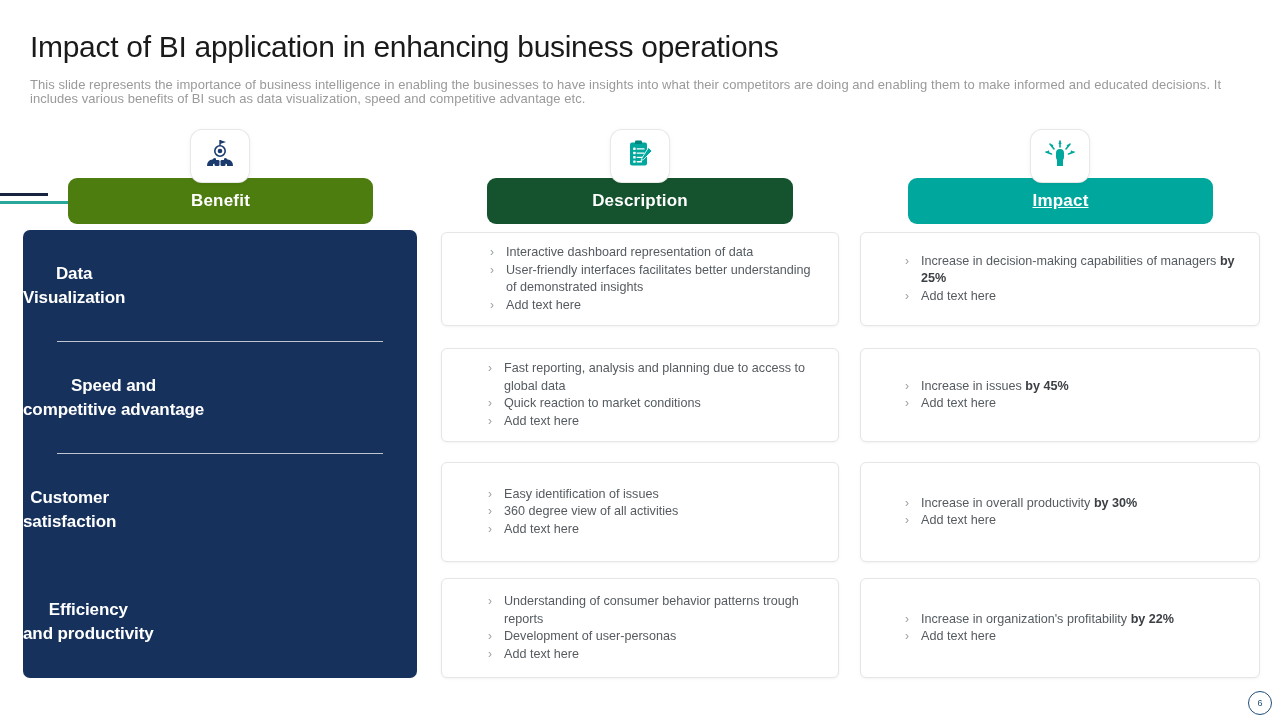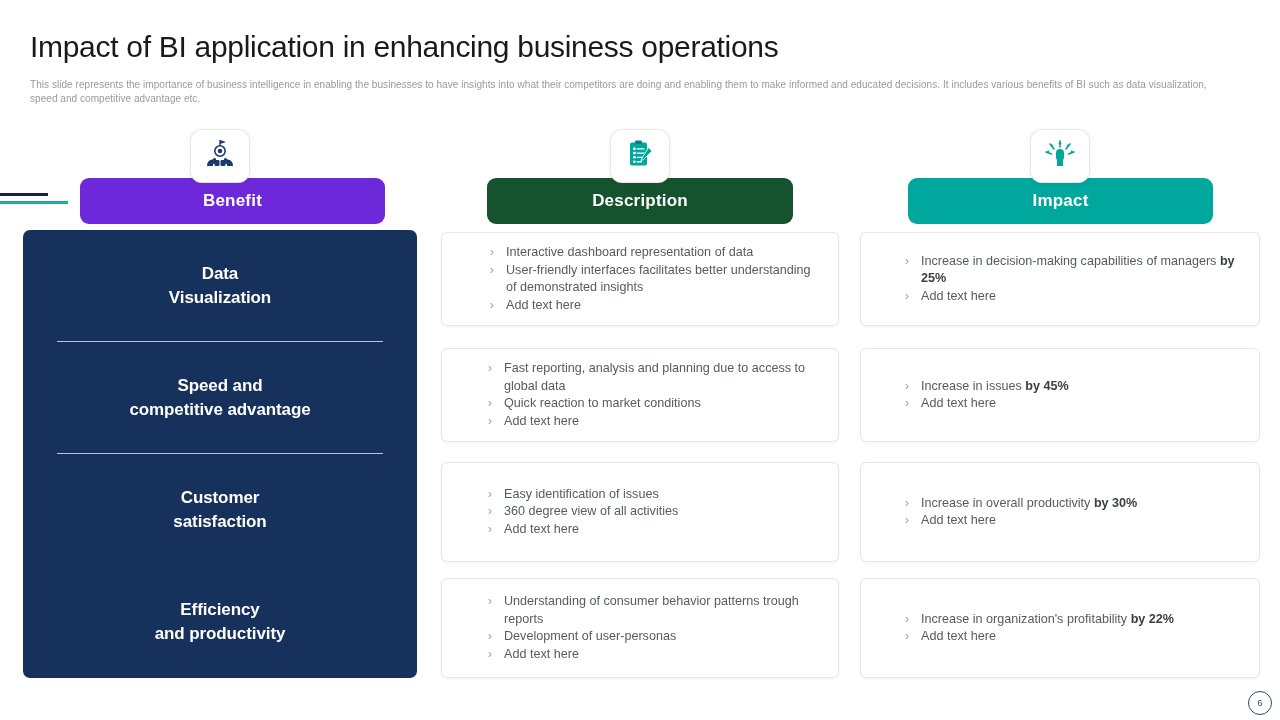--- a/index.html
+++ b/index.html
@@ -12,44 +12,44 @@
   .slide { position: relative; width: 1280px; height: 720px; background: #fff; }
 
   
   .title {
     position: absolute; left: 30px; top: 30px;
     font-size: 30px; font-weight: normal; color: #1a1a1a;
     letter-spacing: -0.3px; white-space: nowrap;
   }
   .subtitle {
     position: absolute; left: 30px; top: 78px; width: 1195px;
-    font-size: 10px; line-height: 14px; color: #9a9a9a;
+    font-size: 13px; line-height: 14px; color: #9a9a9a;
     letter-spacing: 0.05px;
   }
 
   
   .accent-dark {
     position: absolute; left: 0px; top: 193px;
     width: 48px; height: 3px; background: #16243f;
   }
   .accent-teal {
     position: absolute; left: 0px; top: 201px;
     width: 68px; height: 3px; background: #2aa79b;
   }
 
   
   .pill {
     position: absolute; height: 46px; border-radius: 9px;
     display: flex; align-items: center; justify-content: center;
     color: #ffffff; font-size: 17px; font-weight: bold;
     letter-spacing: 0.2px;
   }
-  .pill-benefit     { left: 68px;  top: 178px; width: 305px; background: #6d28d9; margin-left: 12px; }
+  .pill-benefit     { left: 68px;  top: 178px; width: 305px; background: #4d7c0f; }
   .pill-description { left: 487px; top: 178px; width: 306px; background: #14532d; }
-  .pill-impact      { left: 908px; top: 178px; width: 305px; background: #00a79d; }
+  .pill-impact      { left: 908px; top: 178px; width: 305px; background: #00a79d; text-decoration: underline; }
 
   
   .icon-chip {
     position: absolute; top: 130px; width: 58px; height: 52px;
     background: #ffffff; border-radius: 11px;
     box-shadow: 0 0 0 1px #e8e8e8, 0 1px 5px rgba(0,0,0,0.09);
     display: flex; align-items: center; justify-content: center;
   }
   .chip-benefit     { left: 191px; }
   .chip-description { left: 611px; }
@@ -57,21 +57,21 @@
 
   
   .benefit-panel {
     position: absolute; left: 23px; top: 230px;
     width: 394px; height: 448px;
     background: #16315c; border-radius: 7px;
     display: flex; flex-direction: column;
   }
   .benefit-row {
     flex: 1; display: flex; flex-direction: column;
-    align-items: center; justify-content: center; position: relative;
+    align-items: flex-start; justify-content: center; position: relative;
   }
   .benefit-row .sep {
     position: absolute; bottom: 0; left: 34px; right: 34px;
     height: 1px; background: rgba(255,255,255,0.72);
   }
   .benefit-row:last-child .sep { display: none; }
   .benefit-label {
     color: #ffffff; font-size: 17px; font-weight: bold;
     text-align: center; line-height: 24px; letter-spacing: -0.1px;
   }

